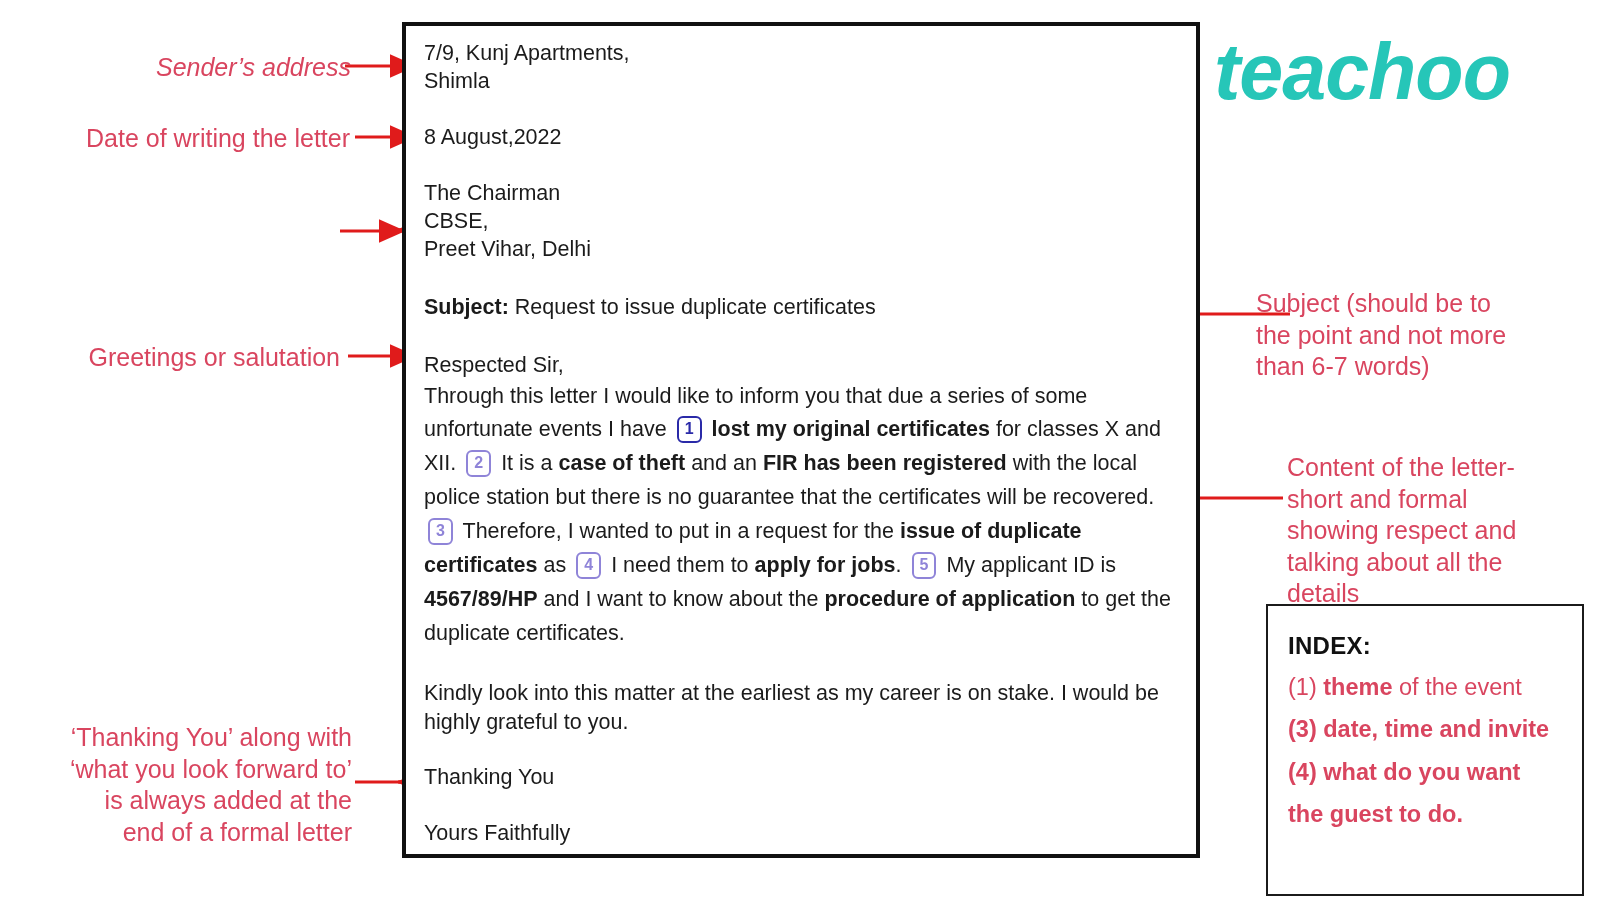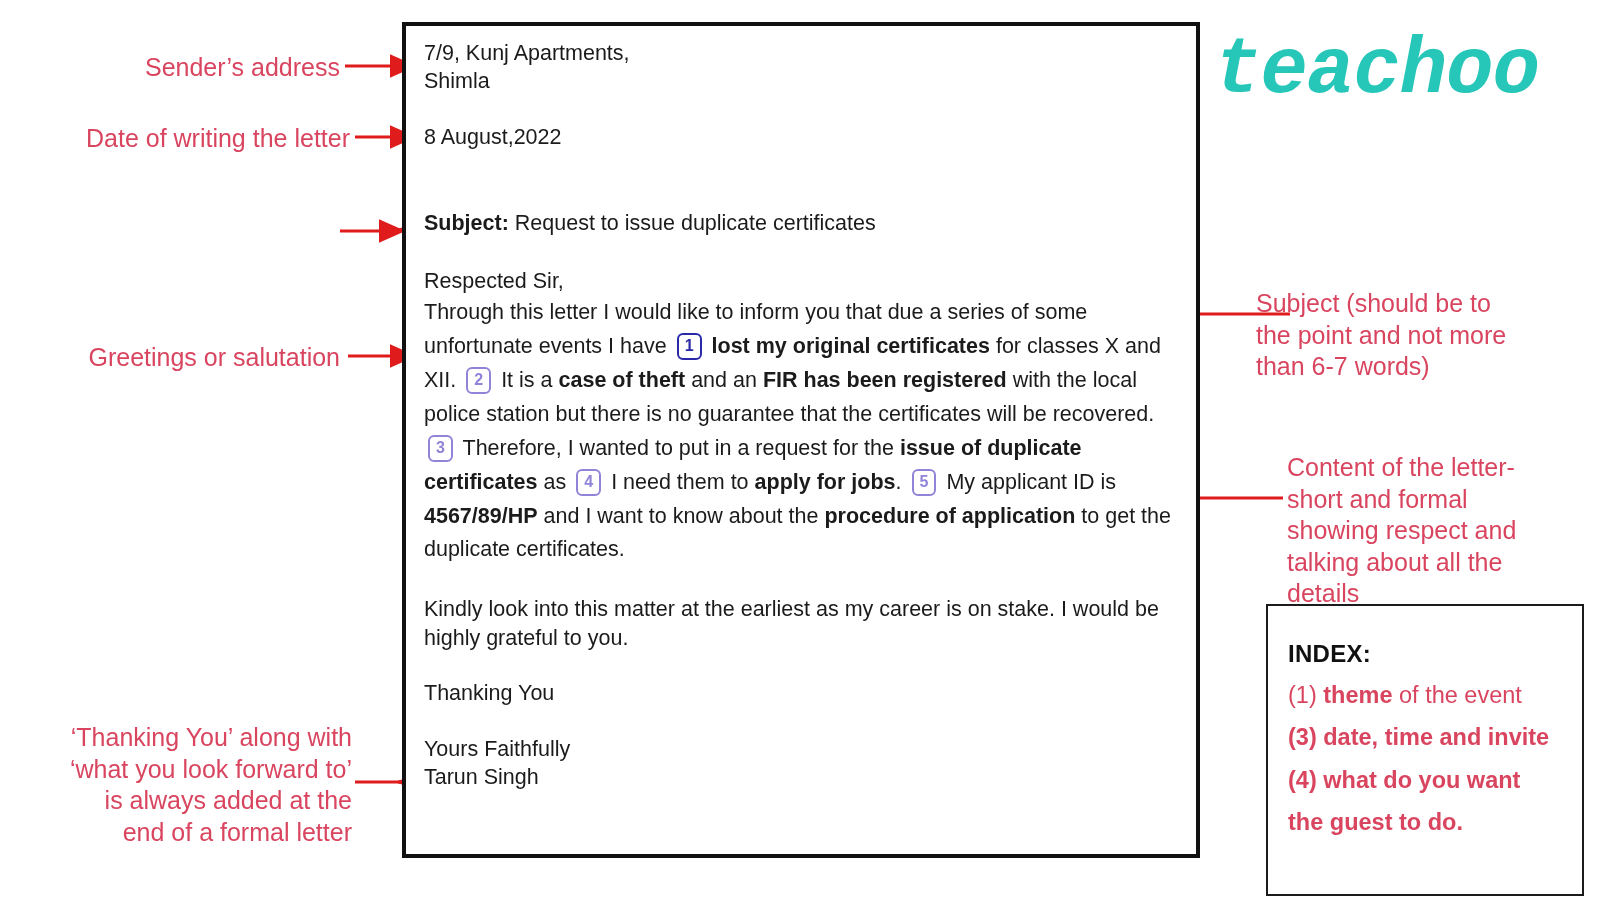--- a/index.html
+++ b/index.html
@@ -50,21 +50,21 @@
     padding:3px 6px 4px 6px;
     margin:0 4px;
     vertical-align:2px;
     font-family:"Liberation Sans", sans-serif;
   }
   .mk.first{border-color:#2a2aa8;color:#2a2aa8;}
 
   
   .logo{
     position:absolute;left:1214px;top:26px;
-    font-family:Liberation Mono, monospace;
+    font-family:Liberation Sans, sans-serif;
     font-style:italic;font-weight:bold;
     font-size:79px;
     letter-spacing:-1px;
     color:#26c6b8;
     white-space:nowrap;
   }
 
   
   .ann{
     position:absolute;
@@ -80,21 +80,21 @@
   .index-box{
     position:absolute;left:1266px;top:604px;
     width:318px;height:292px;
     border:2px solid #1b1b1b;
     background:#ffffff;
     box-sizing:border-box;
     padding:26px 0 0 20px;
   }
   .index-title{
     color:#111111;font-weight:bold;font-size:24px;
-    margin:8px 0 14px 0;letter-spacing:.3px;
+    margin:0 0 14px 0;letter-spacing:.3px;
   }
   .index-item{
     color:#d9455f;font-size:23.5px;line-height:1.12;
     margin:0 0 16px 0;
   }
   .index-item b{font-weight:bold;}
   .index-item.all-bold{font-weight:bold;}
 </style>
 </head>
 <body>
@@ -152,20 +152,25 @@
         <div>7/9, Kunj Apartments,</div>
         <div>Shimla</div>
       </div>
 
       <div class="gap-m"></div>
 
       <div class="blk">8 August,2022</div>
 
       <div class="gap-m"></div>
 
+      <div class="blk">
+        <div>The Chairman</div>
+        <div>CBSE,</div>
+        <div>Preet Vihar, Delhi</div>
+      </div>
 
       <div class="gap-l"></div>
 
       <div class="blk">
         <span class="bold">Subject:</span>
         <span>Request to issue duplicate certificates</span>
       </div>
 
       <div class="gap-l"></div>
 
@@ -201,26 +206,25 @@
 
       <div class="close-para">Kindly look into this matter at the earliest as my career is on stake. I would be highly grateful to you.</div>
 
       <div class="gap-m"></div>
 
       <div class="blk">Thanking You</div>
 
       <div class="gap-m"></div>
 
       <div class="blk">Yours Faithfully</div>
-      <div class="blk">Tarun Singh</div>
 
     </div>
   </div>
 
-  <div class="ann r-align" style="left:40px;top:52px;width:300px;">Sender’s address</div>
+  <div class="ann r-align" style="left:51px;top:52px;width:300px;font-style:italic;">Sender’s address</div>
 
   <div class="ann r-align" style="left:30px;top:123px;width:320px;">Date of writing the letter</div>
 
 
   <div class="ann r-align" style="left:40px;top:342px;width:300px;">Greetings or salutation</div>
 
   <div class="ann r-align" style="left:30px;top:722px;width:322px;">‘Thanking You’ along with
 ‘what you look forward to’
 is always added at the
 end of a formal letter</div>

